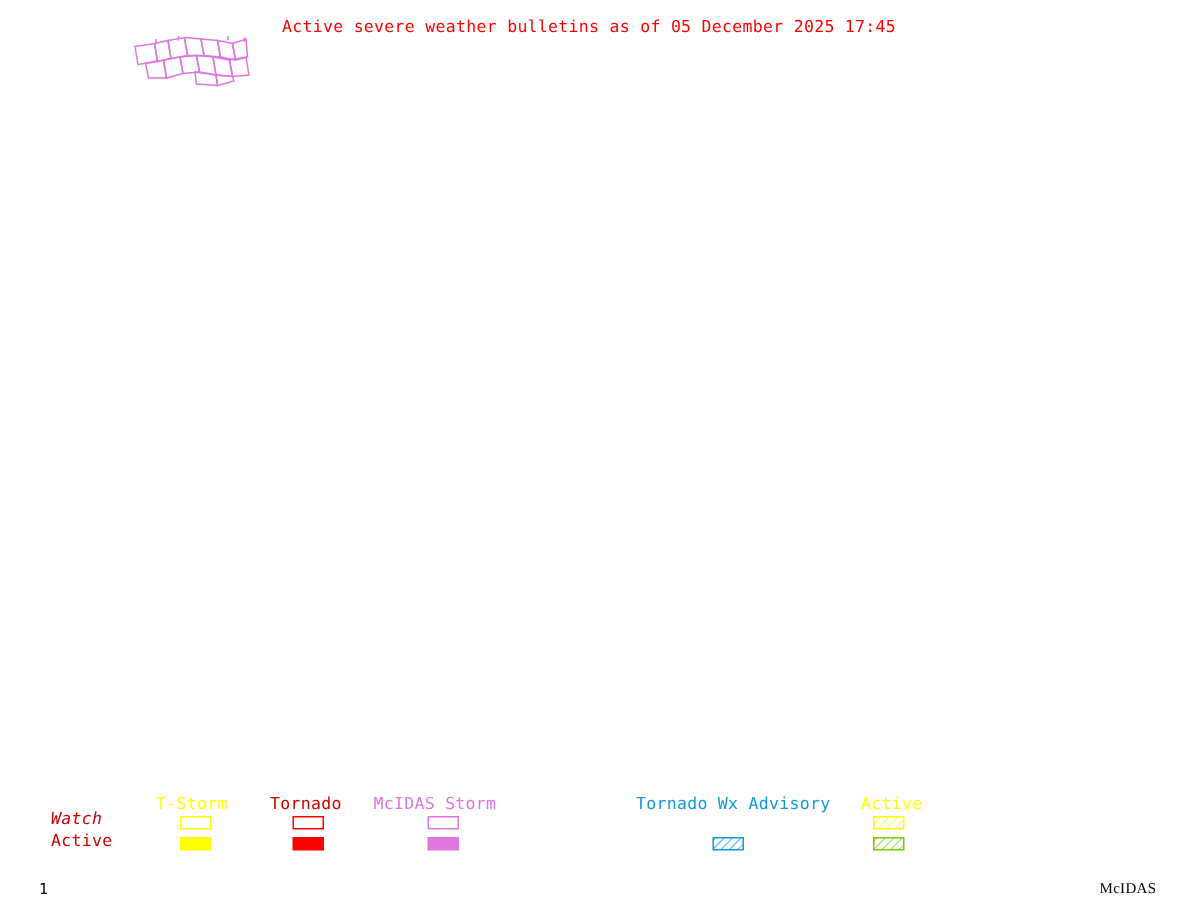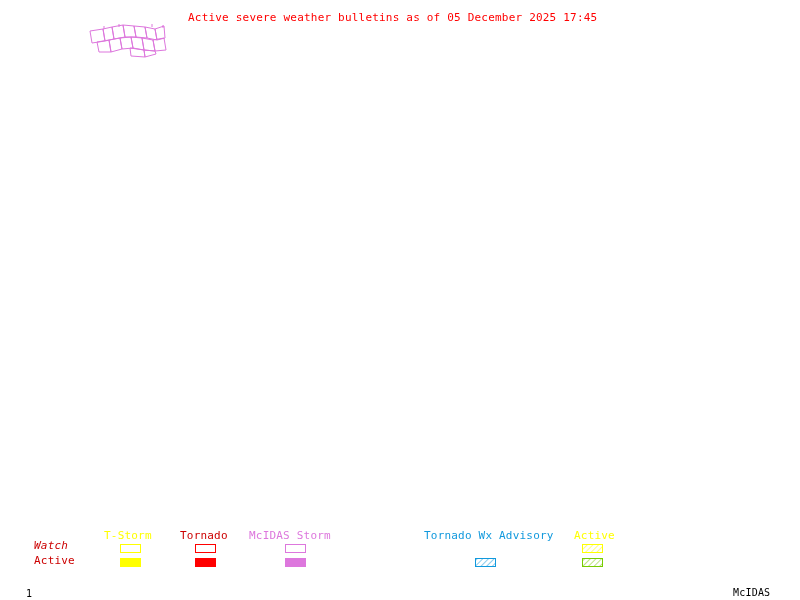--- a/index.html
+++ b/index.html
@@ -5,21 +5,21 @@
     html, body { margin: 0; padding: 0; background: #ffffff; }
     body { width: 800px; height: 600px; position: relative; overflow: hidden;
            font-family: "DejaVu Sans Mono", monospace; }
     .txt { position: absolute; font-size: 11px; line-height: 12px; white-space: pre; letter-spacing: 0.2px; }
     #title { left: 188px; top: 12px; color: #ff0000; }
     #map { position: absolute; left: 0; top: 0; width: 800px; height: 600px; }
     .lbl-watch { left: 34px; top: 540px; color: #cc0000; font-style: italic; }
     .lbl-warning { left: 34px; top: 555px; color: #cc0000; }
     .hdr { top: 530px; }
     #frame-num { left: 26px; top: 588px; color: #000; font-size: 10px; }
-    #mcidas { left: 733px; top: 587px; color: #000; font-size: 10px; }
+    #mcidas { left: 733px; top: 587px; color: #000; font-size: 10px; font-family: Liberation Serif, serif; }
   </style>
 </head>
 <body>
 
 <svg id="map" xmlns="http://www.w3.org/2000/svg" width="800" height="600">
   <defs>
     <pattern id="hatch-blue" patternUnits="userSpaceOnUse" width="4" height="4" patternTransform="rotate(45)">
       <line x1="0" y1="0" x2="0" y2="4" stroke="#1199dd" stroke-width="1"></line>
     </pattern>
     <pattern id="hatch-yellow" patternUnits="userSpaceOnUse" width="4" height="4" patternTransform="rotate(45)">

